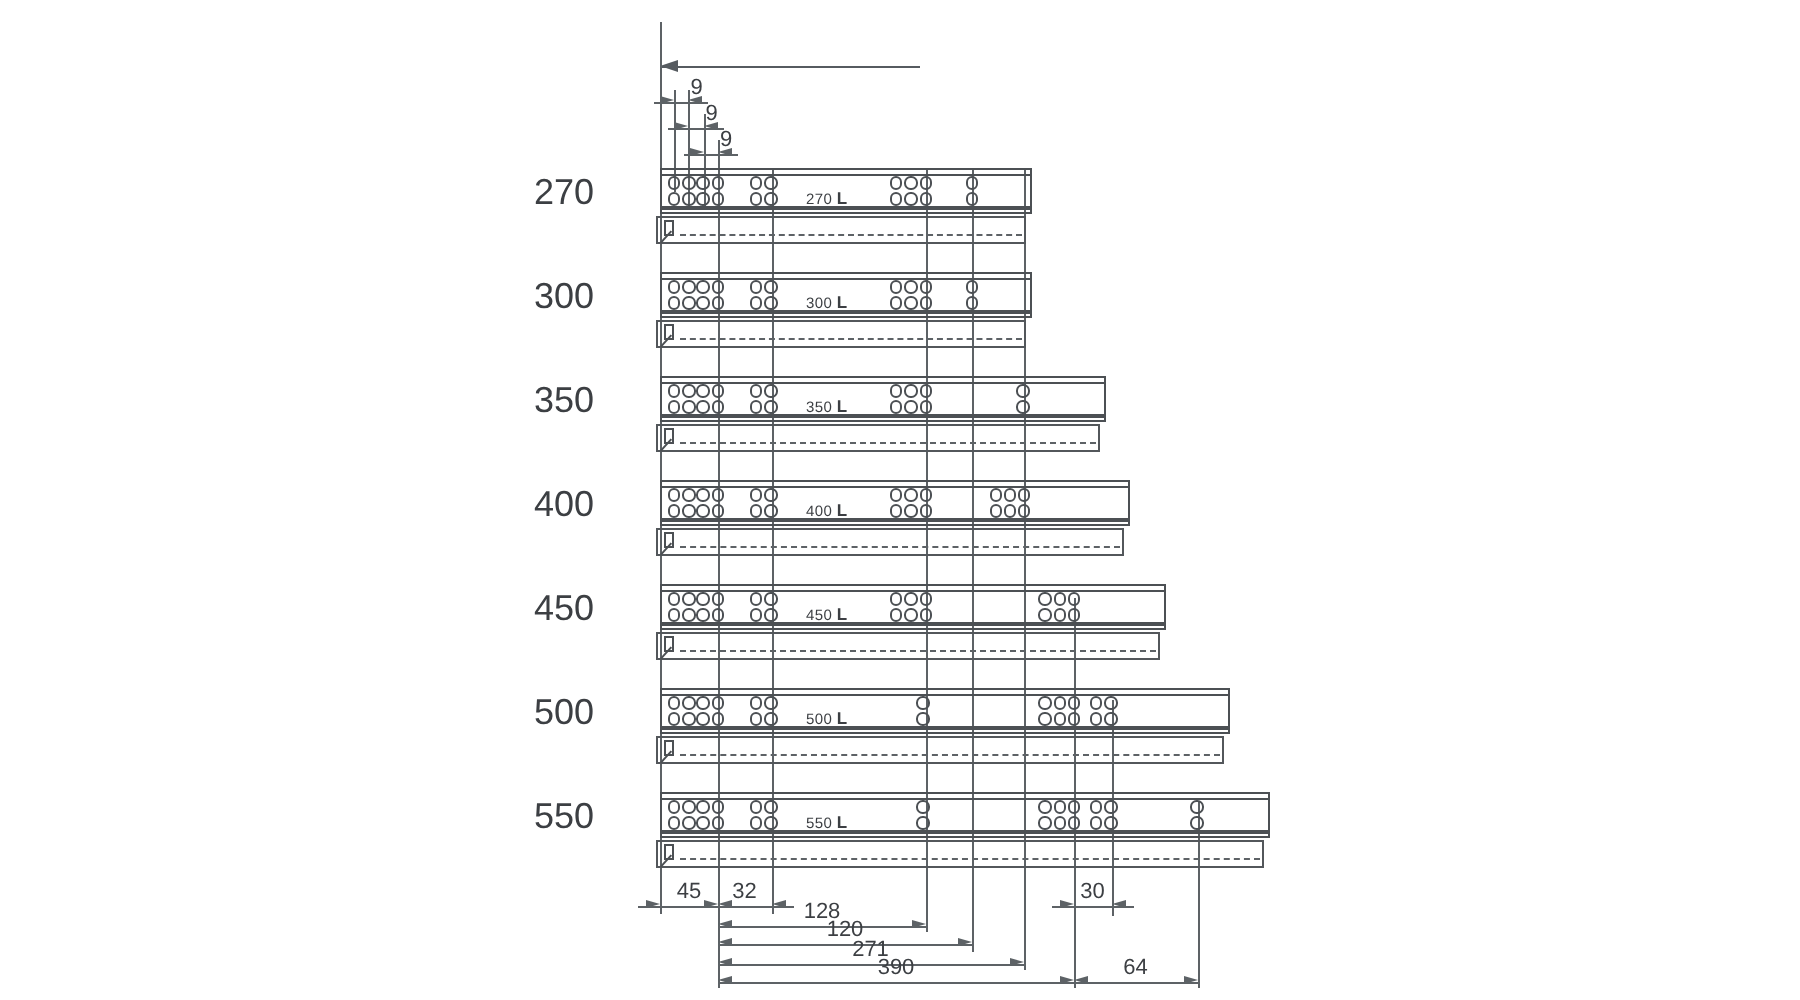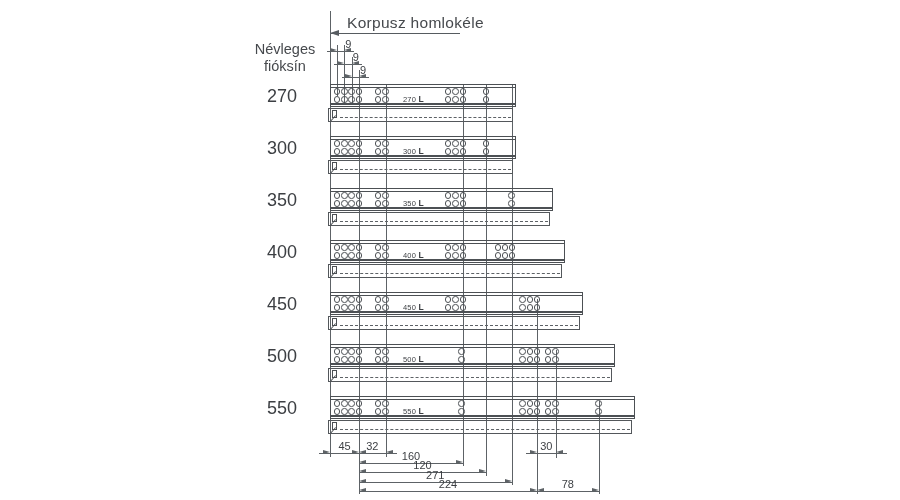--- a/index.html
+++ b/index.html
@@ -26,27 +26,22 @@
   .slide-text{position:absolute;font-size:7.5px;color:#3c3f43;line-height:9px;letter-spacing:.2px;}
   .slide-text b{font-size:8.5px;}
   .hook-box{position:absolute;border:1px solid #4c5054;box-sizing:border-box;}
   .hook-slash{position:absolute;width:8px;height:1px;background:#4c5054;transform:rotate(-48deg);}
   .dim-arrow{position:absolute;width:0;height:0;border-top:2.6px solid transparent;border-bottom:2.6px solid transparent;}
 </style>
 </head>
 <body>
 
 <div class="stage">
-  <div class="title">Korpusz homlokéle</div>
   <div class="title-underline">
     <i class="arr-left"></i>
-  </div>
-  <div class="left-label">
-    <div>Névleges</div>
-    <div>fióksín</div>
   </div>
   <div id="draw-layer">
       <div class="vline" style="left: 330px; top: 11px; height: 446px;"></div>
       <div class="vline" style="left: 337px; top: 45px; height: 51px;"></div>
       <div class="vline" style="left: 344.3px; top: 45px; height: 58px;"></div>
       <div class="vline" style="left: 351.7px; top: 57px; height: 46px;"></div>
       <div class="vline" style="left: 359px; top: 70px; height: 424px;"></div>
       <div class="vline" style="left: 385.5px; top: 84px; height: 373px;"></div>
       <div class="vline" style="left: 462.5px; top: 84px; height: 382px;"></div>
       <div class="vline" style="left: 486px; top: 84px; height: 392px;"></div>
@@ -295,31 +290,31 @@
       <div class="dim-arrow" style="top: 450.4px; border-left: 7px solid rgb(93, 98, 102); left: 352px;"></div>
       <div class="dim-arrow" style="top: 450.4px; border-right: 7px solid rgb(93, 98, 102); left: 385.5px;"></div>
       <div class="dim-label centered" style="left: 372.25px; top: 440px;">32</div>
       <div class="hline" style="left: 526px; top: 453px; width: 40.5px;"></div>
       <div class="dim-arrow" style="top: 450.4px; border-left: 7px solid rgb(93, 98, 102); left: 530px;"></div>
       <div class="dim-arrow" style="top: 450.4px; border-right: 7px solid rgb(93, 98, 102); left: 555.5px;"></div>
       <div class="dim-label centered" style="left: 546.25px; top: 440px;">30</div>
       <div class="hline" style="left: 359px; top: 462.5px; width: 104px;"></div>
       <div class="dim-arrow" style="top: 459.9px; border-right: 7px solid rgb(93, 98, 102); left: 359px;"></div>
       <div class="dim-arrow" style="top: 459.9px; border-left: 7px solid rgb(93, 98, 102); left: 456px;"></div>
-      <div class="dim-label centered" style="left: 411px; top: 449.5px;">160</div>
+      <div class="dim-label centered" style="left: 411px; top: 449.5px;">128</div>
       <div class="hline" style="left: 359px; top: 472px; width: 127px;"></div>
       <div class="dim-arrow" style="top: 469.4px; border-right: 7px solid rgb(93, 98, 102); left: 359px;"></div>
       <div class="dim-arrow" style="top: 469.4px; border-left: 7px solid rgb(93, 98, 102); left: 479px;"></div>
       <div class="dim-label centered" style="left: 422.5px; top: 459px;">120</div>
       <div class="hline" style="left: 359px; top: 481.5px; width: 152.5px;"></div>
       <div class="dim-arrow" style="top: 478.9px; border-right: 7px solid rgb(93, 98, 102); left: 359px;"></div>
       <div class="dim-arrow" style="top: 478.9px; border-left: 7px solid rgb(93, 98, 102); left: 504.5px;"></div>
       <div class="dim-label centered" style="left: 435.25px; top: 468.5px;">271</div>
       <div class="hline" style="left: 359px; top: 490.5px; width: 178px;"></div>
       <div class="dim-arrow" style="top: 487.9px; border-right: 7px solid rgb(93, 98, 102); left: 359px;"></div>
       <div class="dim-arrow" style="top: 487.9px; border-left: 7px solid rgb(93, 98, 102); left: 530px;"></div>
-      <div class="dim-label centered" style="left: 448px; top: 477.5px;">224</div>
+      <div class="dim-label centered" style="left: 448px; top: 477.5px;">390</div>
       <div class="hline" style="left: 537px; top: 490.5px; width: 61.5px;"></div>
       <div class="dim-arrow" style="top: 487.9px; border-right: 7px solid rgb(93, 98, 102); left: 537px;"></div>
       <div class="dim-arrow" style="top: 487.9px; border-left: 7px solid rgb(93, 98, 102); left: 591.5px;"></div>
-      <div class="dim-label centered" style="left: 567.75px; top: 477.5px;">78</div>
+      <div class="dim-label centered" style="left: 567.75px; top: 477.5px;">64</div>
     </div>
 </div>
 
 </body></html>

